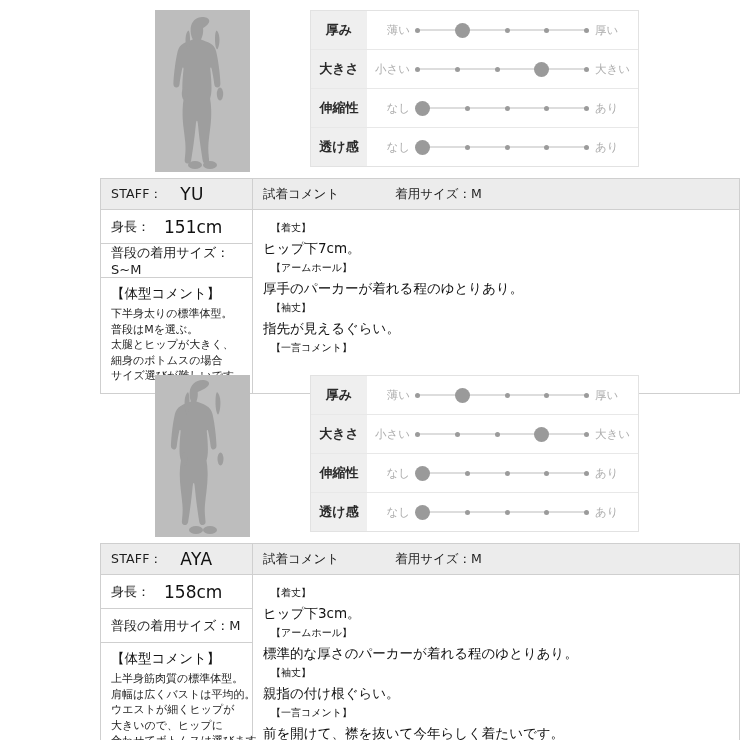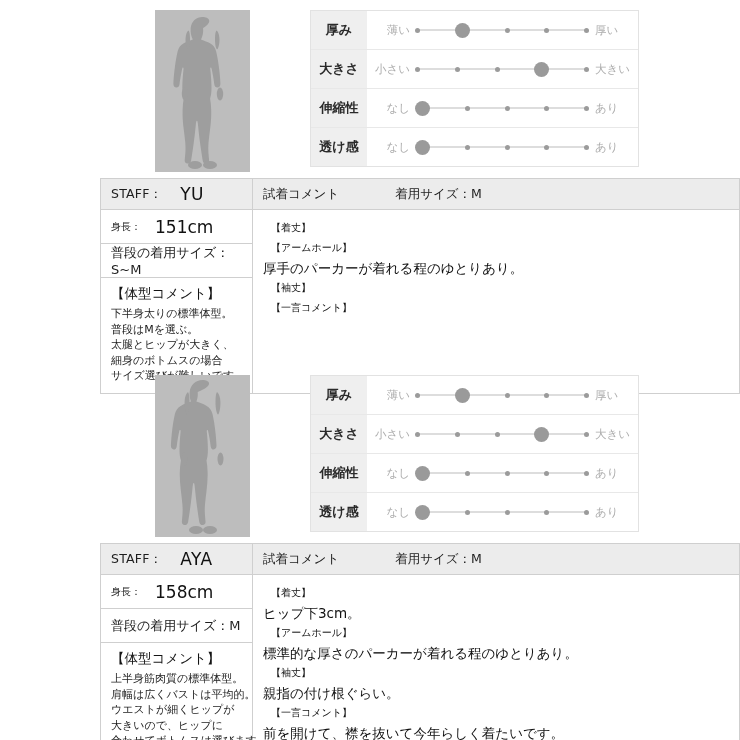--- a/index.html
+++ b/index.html
@@ -178,21 +178,21 @@
     color: #1d1d1d;
     letter-spacing: 0.2px;
   }
   .val-staff {
     font-size: 17px;
     color: #111;
     margin-left: 18px;
     letter-spacing: 0.5px;
   }
   .lbl-height {
-    font-size: 10px;
+    font-size: 13px;
     color: #1d1d1d;
   }
   .val-height {
     font-size: 17px;
     color: #111;
     margin-left: 14px;
   }
   .usual-size {
     font-size: 13px;
     color: #1d1d1d;
@@ -360,23 +360,25 @@
             </div>
         </div>
       </div>
       <div class="right-col">
         <div class="fit-head">
           <span class="fit-head-title">試着コメント</span>
           <span class="fit-head-size">着用サイズ：M</span>
         </div>
         <div class="fit-body">
             <div class="fit-section-title">【着丈】</div>
+            <div class="fit-section-text">ヒップ下7cm。</div>
             <div class="fit-section-title">【アームホール】</div>
             <div class="fit-section-text">厚手のパーカーが着れる程のゆとりあり。</div>
             <div class="fit-section-title">【袖丈】</div>
+            <div class="fit-section-text">指先が見えるぐらい。</div>
             <div class="fit-section-title">【一言コメント】</div>
           </div>
       </div>
     </div>
   </div>
 
   <div class="block block-2">
     <div class="top-area">
       <div class="figure-box">
         <svg width="95" height="162" viewBox="0 0 95 162">

